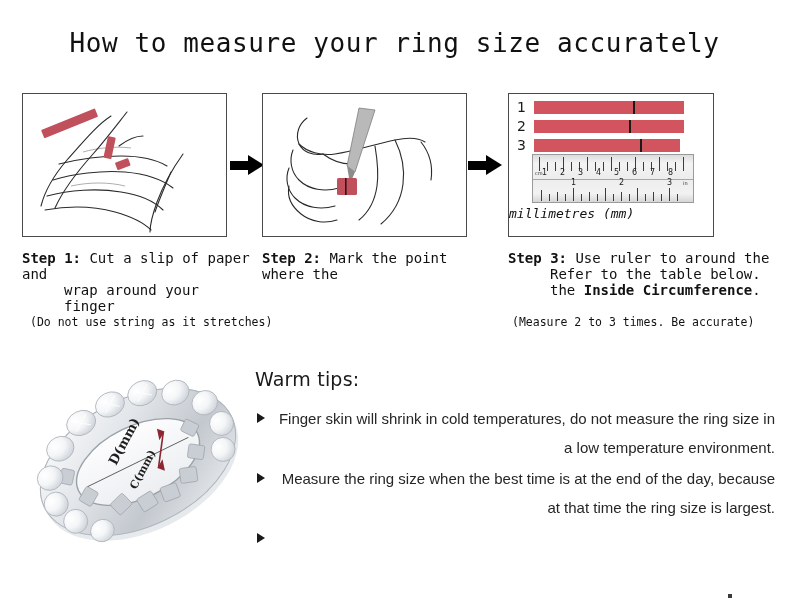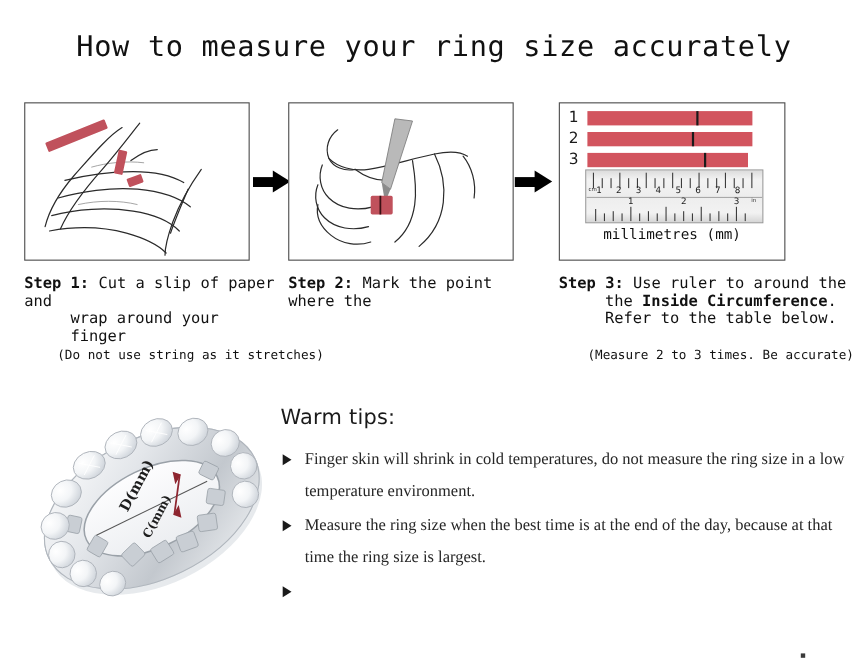--- a/index.html
+++ b/index.html
@@ -116,43 +116,42 @@
   .ruler .edgelbl {
     position: absolute;
     font-family: "DejaVu Sans", sans-serif;
     font-size: 5px;
     color: #333;
     line-height: 1;
   }
   .mm-caption {
     position: absolute;
     left: 0; top: 112px; width: 100%;
-    text-align: center;
     font-family: "DejaVu Sans Mono", monospace;
     font-size: 13px;
     color: #111;
+    font-style: italic;
   }
 
   
   .caption {
     position: absolute;
     font-family: "DejaVu Sans Mono", monospace;
     font-size: 14px;
     line-height: 16px;
     color: #111;
   }
   .caption b { font-weight: bold; }
   .cap-l2 { display: block; padding-left: 42px; }
   .cap-note {
     position: absolute;
     font-family: "DejaVu Sans Mono", monospace;
     font-size: 11.5px;
     color: #111;
     white-space: nowrap;
-    margin-left: 22px;
   }
   #cap1 { left: 22px;  top: 250px; width: 230px; }
   #cap2 { left: 262px; top: 250px; width: 230px; }
   #cap3 { left: 508px; top: 250px; width: 265px; }
   #note1 { left: 30px;  top: 315px; }
   #note3 { left: 512px; top: 315px; }
 
   
   #ring-wrap {
     position: absolute;
@@ -171,25 +170,26 @@
     letter-spacing: 0.2px;
   }
   .tips-list {
     position: absolute;
     left: 255px; top: 404px;
     width: 520px;
   }
   .tip {
     position: relative;
     padding-left: 22px;
-    font-family: Liberation Serif, serif;
+    font-family: Liberation Sans, sans-serif;
     font-size: 15px;
     line-height: 29px;
     color: #262626;
     margin-bottom: 2px;
+    text-align: right;
   }
   .tip .bullet {
     position: absolute;
     left: 2px; top: 9px;
     width: 0; height: 0;
     border-top: 5px solid transparent;
     border-bottom: 5px solid transparent;
     border-left: 8px solid #1a1a1a;
   }
   .corner-artifact {
@@ -351,22 +351,22 @@
   <span class="cap-l2">wrap around your finger</span>
 </div>
 <div class="cap-note" id="note1">(Do not use string as it stretches)</div>
 
 <div class="caption" id="cap2">
   <b>Step 2:</b><span> Mark the point where the</span>
 </div>
 
 <div class="caption" id="cap3">
   <b>Step 3:</b><span> Use ruler to around the</span>
+  <span class="cap-l2">Refer to the table below.</span>
   <span class="cap-l2"><span>the </span><b>Inside Circumference</b><span>.</span></span>
-  <span class="cap-l2">Refer to the table below.</span>
 </div>
 <div class="cap-note" id="note3">(Measure 2 to 3 times. Be accurate)</div>
 
 <div id="ring-wrap">
   <svg width="228" height="215" viewBox="0 0 228 215">
     <defs>
       <linearGradient id="gBand" x1="0" y1="0" x2="1" y2="1">
         <stop offset="0%" stop-color="#ffffff"></stop>
         <stop offset="35%" stop-color="#e3e6ea"></stop>
         <stop offset="65%" stop-color="#c3c8ce"></stop>

